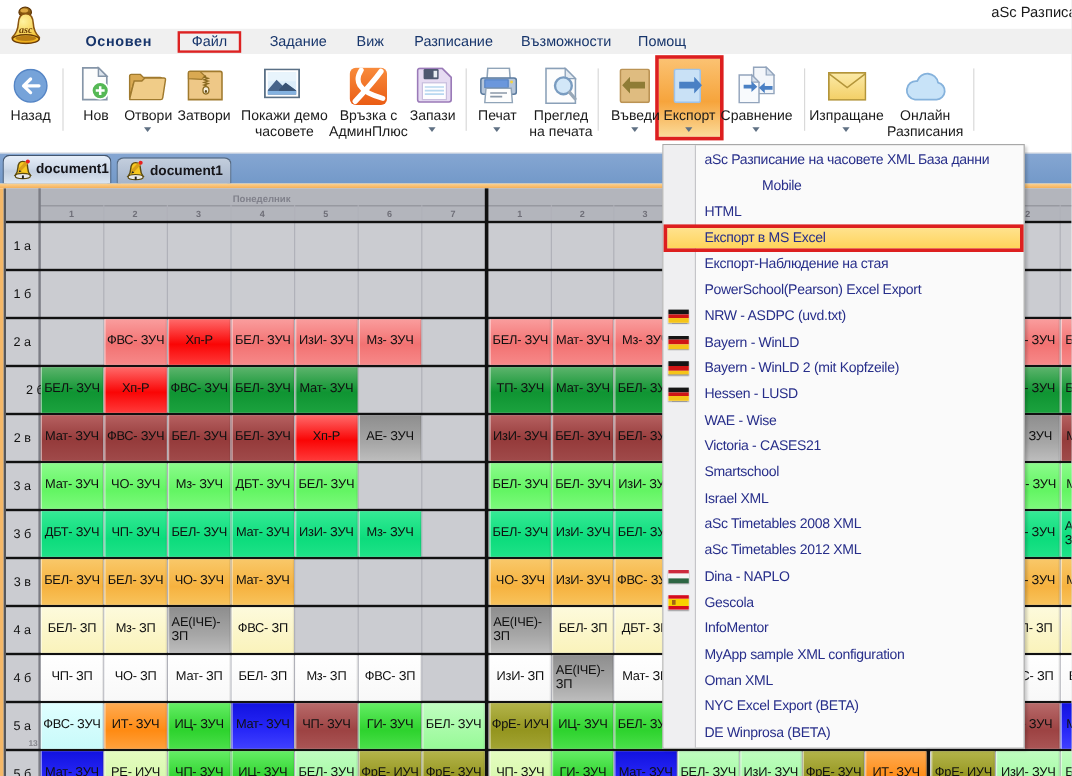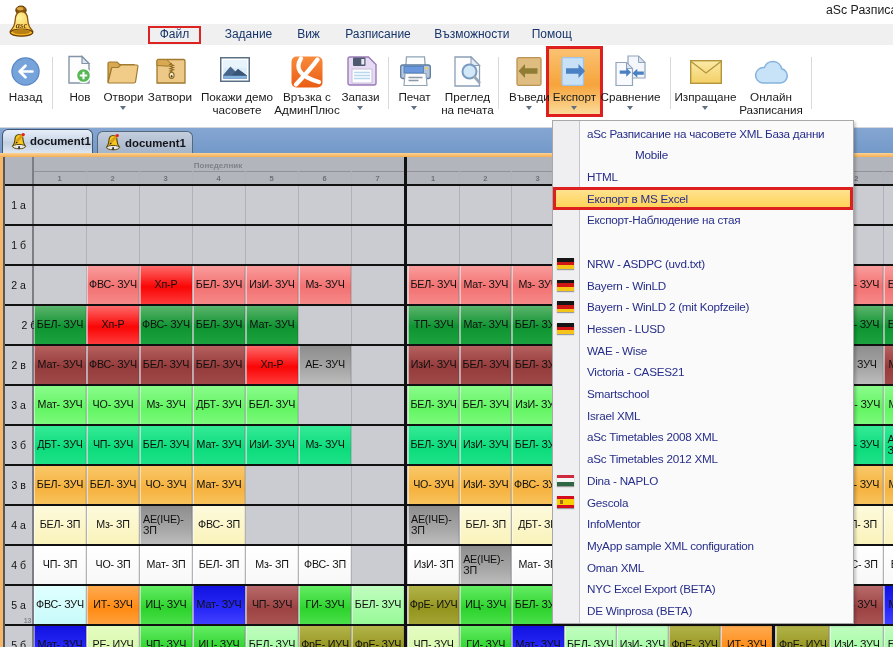--- a/index.html
+++ b/index.html
@@ -10,20 +10,21 @@
 .mtab{position:absolute;top:24px;height:21px;line-height:21px;font-size:12px;color:#17356b;text-align:center;white-space:nowrap;}
 .mitem{position:absolute;left:587px;font-size:11.7px;letter-spacing:-0.25px;color:#272e8a;white-space:nowrap;}
 .cell{position:absolute;display:flex;align-items:center;justify-content:center;text-align:center;font-size:10.7px;color:#101010;line-height:11.5px;letter-spacing:-0.2px;box-shadow:inset 1px 0 0 rgba(255,255,255,0.5),inset -1px 0 0 rgba(0,0,0,0.07);}
 .hnum{position:absolute;font-size:7.5px;font-weight:bold;color:#6f6f78;text-align:center;}
 .rlbl{position:absolute;font-size:10.5px;color:#111;text-align:center;}
 </style></head><body>
 <div id="root">
 <div class="abs" style="left:0;top:0;width:893px;height:24px;background:#ffffff;"></div>
 <div class="abs" style="left:826px;top:3px;width:67px;height:16px;overflow:hidden;font-size:12.3px;color:#1a1a1a;white-space:nowrap;">aSc Разписание</div>
 <div class="abs" style="left:0;top:24px;width:893px;height:21px;background:#f0f0f0;"></div>
+<div class="mtab" style="left:39px;width:120px;font-weight:bold;letter-spacing:0.55px;">Основен</div>
 <div class="mtab" style="left:114.5px;width:120px;font-weight:normal;">Файл</div>
 <div class="mtab" style="left:188.5px;width:120px;font-weight:normal;">Задание</div>
 <div class="mtab" style="left:248.5px;width:120px;font-weight:normal;">Виж</div>
 <div class="mtab" style="left:318px;width:120px;font-weight:normal;">Разписание</div>
 <div class="mtab" style="left:411.8px;width:120px;font-weight:normal;">Възможности</div>
 <div class="mtab" style="left:491.79999999999995px;width:120px;font-weight:normal;">Помощ</div>
 <div class="abs" style="left:148px;top:26px;width:53px;height:18px;border:2.5px solid #dd2222;box-sizing:border-box;"></div>
 <svg class="abs" style="left:6px;top:5px;" width="31" height="32" viewBox="0 0 31 32">
 <defs>
         <linearGradient id="bg1" x1="0" y1="0" x2="0" y2="1">
@@ -381,20 +382,21 @@
 <div class="cell" style="left:884.4px;top:626px;width:53.0px;height:38px;background:linear-gradient(180deg,#c0fdc0,#97fa97);">БЕЛ- ЗУЧ</div>
 <div class="abs" style="left:551.5px;top:119.5px;width:302.5px;height:504.5px;background:#fafafa;border:1px solid #a8a8a8;box-sizing:border-box;box-shadow:1.5px 1.5px 2.5px rgba(0,0,0,0.2);"></div>
 <div class="abs" style="left:552.5px;top:120.5px;width:26px;height:502.5px;background:#efeff1;"></div>
 <div class="abs" style="left:578.5px;top:120.5px;width:1px;height:502.5px;background:#c5c5c9;"></div>
 <div class="mitem" style="top:126.6px;">aSc Разписание на часовете XML База данни</div>
 <div class="mitem" style="top:148.3px;margin-left:48px;">Mobile</div>
 <div class="mitem" style="top:170.0px;">HTML</div>
 <div class="abs" style="left:552.5px;top:186.6px;width:300px;height:23.4px;border:3px solid #dd1f1f;background:linear-gradient(180deg,#ffe28e,#ffd45a);box-sizing:border-box;"></div>
 <div class="mitem" style="top:191.7px;">Експорт в MS Excel</div>
 <div class="mitem" style="top:213.4px;">Експорт-Наблюдение на стая</div>
+<div class="mitem" style="top:235.1px;">PowerSchool(Pearson) Excel Export</div>
 <div class="mitem" style="top:256.8px;">NRW - ASDPC (uvd.txt)</div>
 <div class="abs" style="left:556.5px;top:257.82173913043476px;width:17px;height:11.2px;box-shadow:0 1px 1px rgba(0,0,0,0.35);">
       <div style="position:absolute;left:0;top:0;width:17px;height:3.7px;background:#151515;"></div>
       <div style="position:absolute;left:0;top:3.7px;width:17px;height:3.7px;background:#d01515;"></div>
       <div style="position:absolute;left:0;top:7.4px;width:17px;height:3.8px;background:#f5c418;"></div>
     </div>
 <div class="mitem" style="top:278.5px;">Bayern - WinLD</div>
 <div class="abs" style="left:556.5px;top:279.5173913043478px;width:17px;height:11.2px;box-shadow:0 1px 1px rgba(0,0,0,0.35);">
       <div style="position:absolute;left:0;top:0;width:17px;height:3.7px;background:#151515;"></div>
       <div style="position:absolute;left:0;top:3.7px;width:17px;height:3.7px;background:#d01515;"></div>

